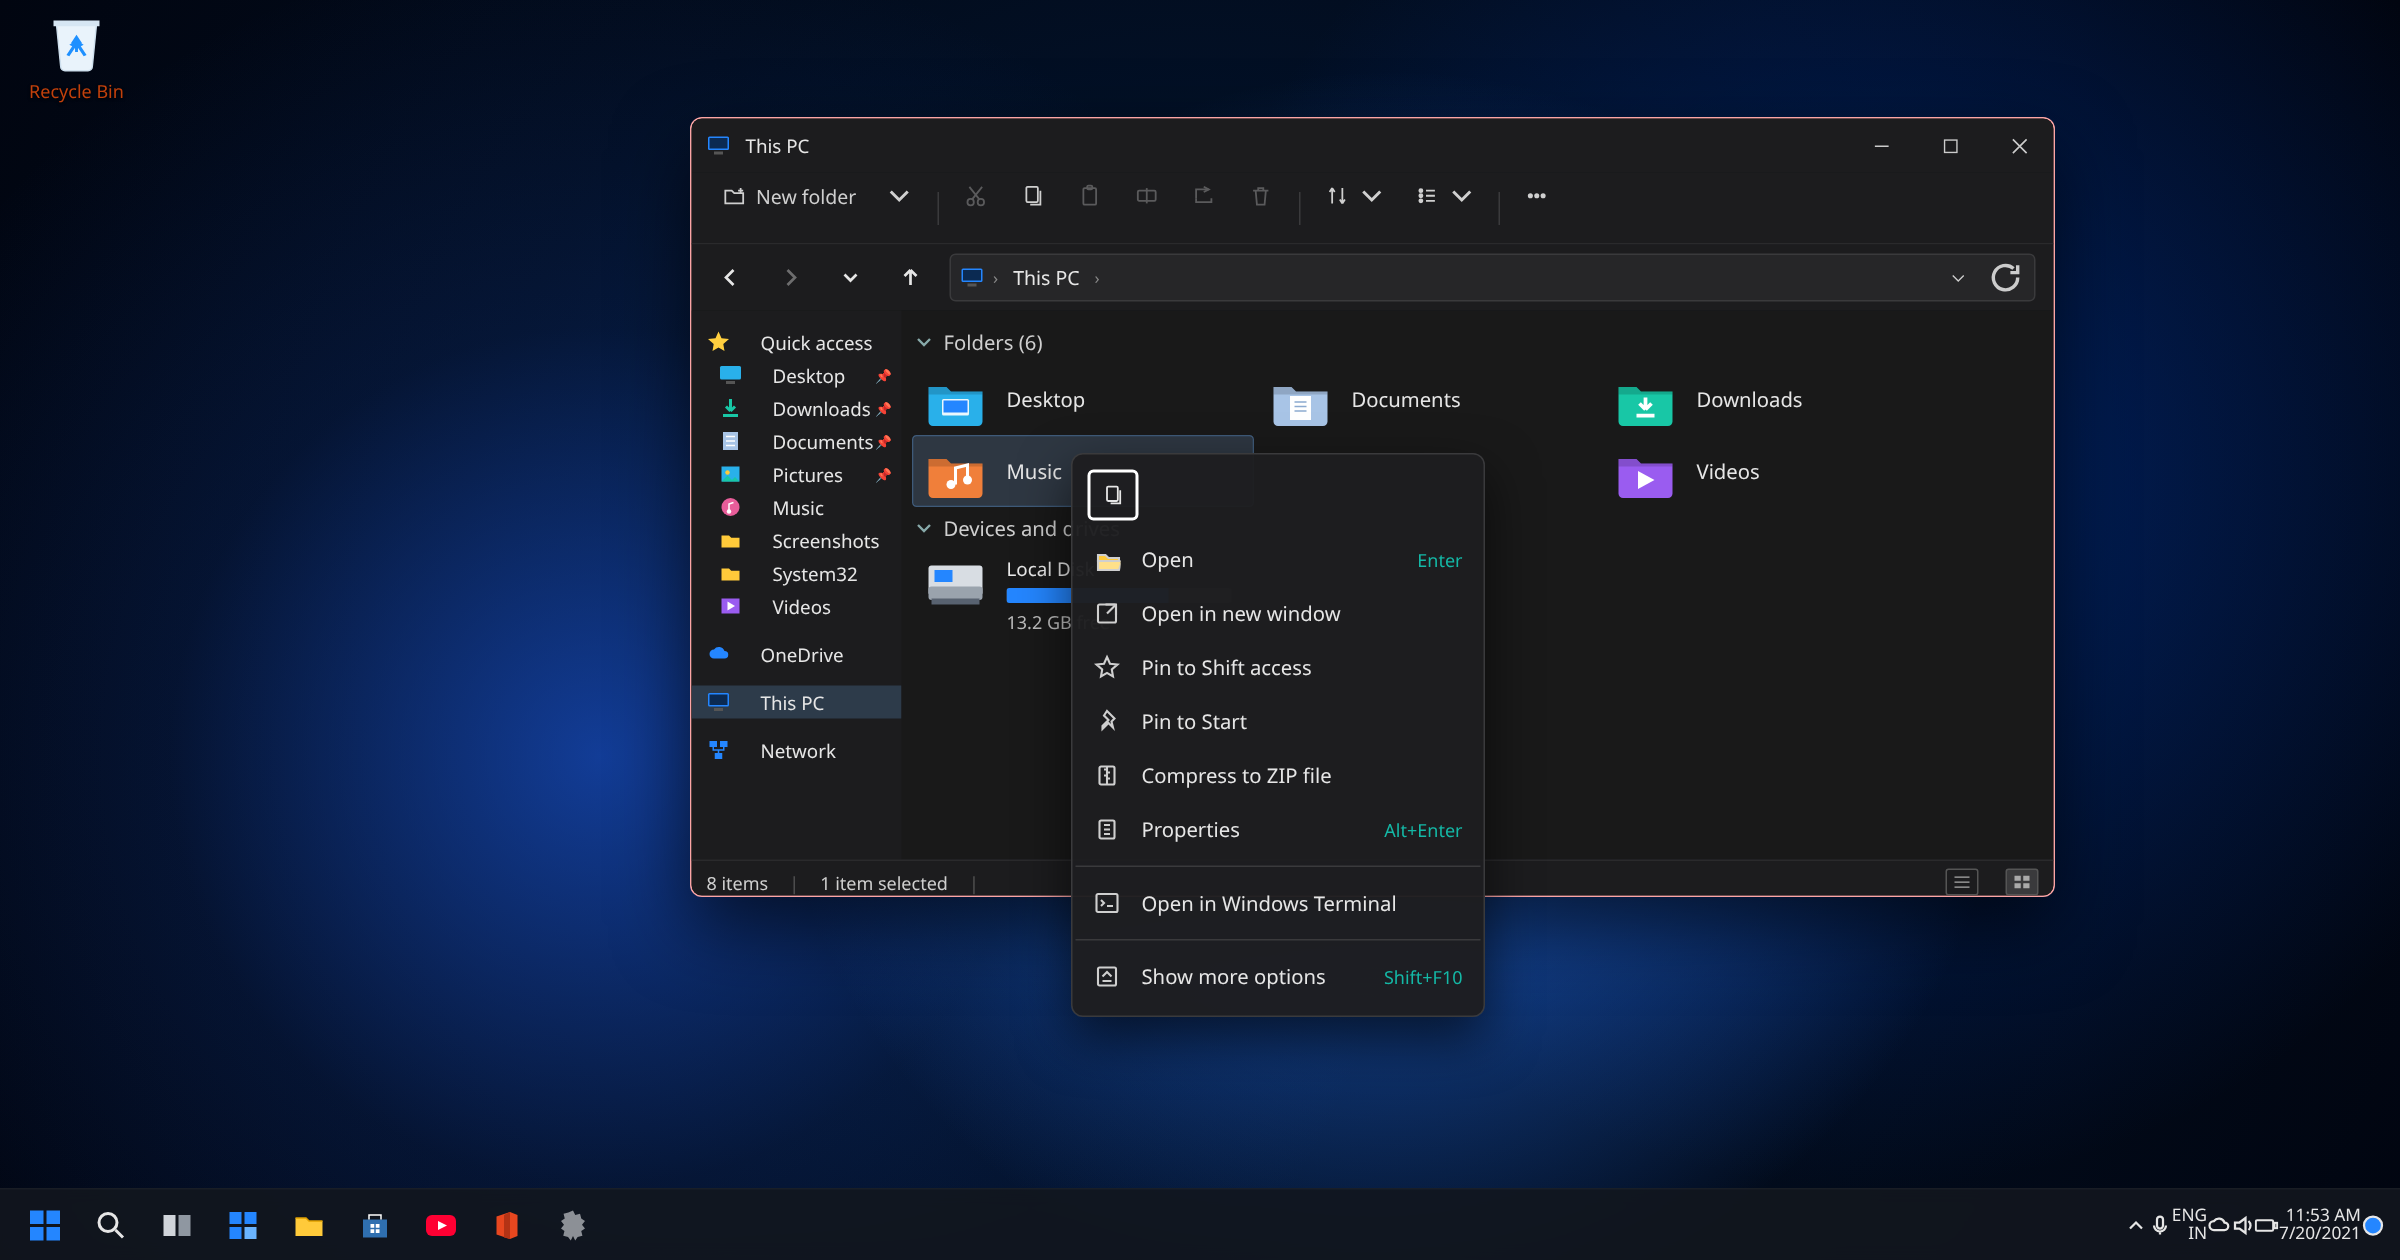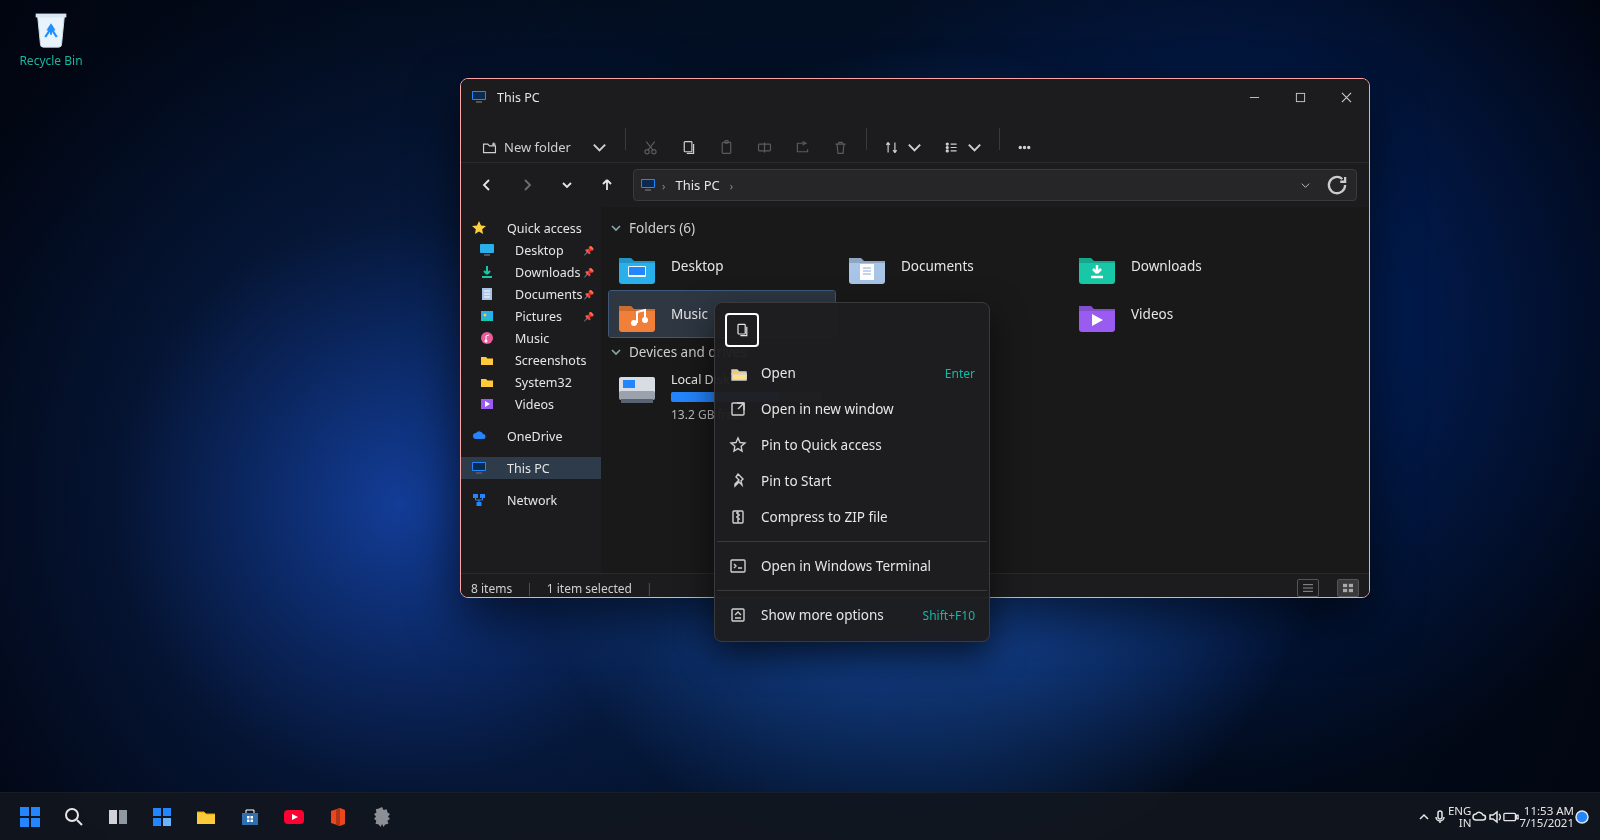--- a/index.html
+++ b/index.html
@@ -8,40 +8,40 @@
 
 #desktop {
   position:absolute; inset:0;
   background:
     radial-gradient(circle at 58% 55%, rgba(40,120,255,.9) 0%, rgba(40,120,255,.4) 18%, transparent 40%),
     radial-gradient(circle at 25% 60%, rgba(25,80,200,.7) 0%, rgba(25,80,200,.15) 22%, transparent 42%),
     radial-gradient(circle at 78% 38%, rgba(0,50,150,.6) 0%, transparent 35%),
     radial-gradient(circle at 50% 50%, #031a3b 0%, #020c1d 55%, #010510 100%);
 }
 
-.desk-icon { position:absolute; left:12px; top:4px; width:78px; text-align:center; font-size:12px; line-height:14px; color:#14b8a6; text-shadow:0 1px 2px #000; }
+.desk-icon { position:absolute; left:12px; top:4px; width:78px; text-align:center; font-size:12px; line-height:14px; color:#c2410c; text-shadow:0 1px 2px #000; }
 .desk-icon svg { width:46px; height:46px; display:block; margin:0 auto 4px; }
 
 
 #explorer {
   position:absolute; left:460px; top:78px; width:910px; height:520px;
   background:rgba(20,20,22,.94); border:1px solid #fca5a5; border-radius:8px;
   box-shadow:0 20px 50px rgba(0,0,0,.6);
   display:flex; flex-direction:column; overflow:hidden;
 }
 
 .titlebar { height:36px; display:flex; align-items:center; padding-left:10px; background:#1c1c1e; }
 .titlebar .win-icon { width:16px; height:16px; margin-right:10px; }
 .titlebar .title { font-size:12.5px; color:#e6e6e6; }
 .win-ctrls { margin-left:auto; display:flex; }
 .win-ctrls button { width:46px; height:36px; background:none; border:none; color:#ccc; display:flex; align-items:center; justify-content:center; }
 
 
 .cmdbar { height:48px; display:flex; align-items:center; gap:4px; padding:0 12px; border-bottom:1px solid #2a2a2c; background:#1c1c1e; }
-.cmdbar .btn { height:34px; min-width:34px; padding:0 8px; background:none; border:none; color:#cfcfcf; border-radius:4px; display:flex; align-items:flex-end; gap:6px; font-size:13px; }
+.cmdbar .btn { height:34px; min-width:34px; padding:0 8px; background:none; border:none; color:#cfcfcf; border-radius:4px; display:flex; align-items:flex-start; gap:6px; font-size:13px; }
 .cmdbar .btn svg { width:17px; height:17px; stroke:#cfcfcf; fill:none; stroke-width:1.4; }
 .cmdbar .btn.disabled { opacity:.35; }
 .cmdbar .sep { width:1px; height:22px; background:#3a3a3c; margin:0 4px; }
 
 
 .addrrow { height:44px; display:flex; align-items:center; gap:12px; padding:0 12px; background:#1c1c1e; }
 .navbtn { width:28px; height:28px; background:none; border:none; color:#e6e6e6; display:flex; align-items:center; justify-content:center; border-radius:4px; }
 .navbtn svg { width:16px; height:16px; stroke:#e6e6e6; fill:none; stroke-width:1.8; }
 .addrbar { flex:1; height:32px; background:#262628; border:1px solid #3a3a3c; border-radius:4px; display:flex; align-items:center; padding:0 6px; gap:6px; font-size:13px; }
 .addrbar .crumb { color:#e6e6e6; padding:0 4px; }
@@ -556,39 +556,49 @@
           </svg>
         </span>
     <span>Open in new window</span>
     </div>
       <div class="row">
         <span class="mico">
           <svg viewBox="0 0 18 18">
             <path d="M9 2l2 4.5 5 .5-3.8 3.3L13 15l-4-2.4L5 15l.8-4.7L2 7l5-.5z"></path>
           </svg>
         </span>
-    <span>Pin to Quick access</span>
+    <span>Pin to Shift access</span>
     </div>
       <div class="row">
         <span class="mico">
           <svg viewBox="0 0 18 18">
             <path d="M9 2l5 5-2 2 1 4-3-3-4 4 0-2 4-4-3-3z"></path>
           </svg>
         </span>
     <span>Pin to Start</span>
     </div>
       <div class="row">
         <span class="mico">
           <svg viewBox="0 0 18 18">
             <rect x="4" y="3" width="10" height="12" rx="1"></rect>
             <path d="M9 3v12M7 5h2M9 7h2M7 9h2M9 11h2"></path>
           </svg>
         </span>
     <span>Compress to ZIP file</span>
     </div>
+      <div class="row">
+        <span class="mico">
+          <svg viewBox="0 0 18 18">
+            <rect x="4" y="3" width="10" height="12" rx="1"></rect>
+            <path d="M7 6h4M7 9h4M7 12h4"></path>
+          </svg>
+        </span>
+    <span>Properties</span>
+    <span class="accel">Alt+Enter</span>
+      </div>
       <hr>
       <div class="row">
         <span class="mico">
           <svg viewBox="0 0 18 18">
             <rect x="2" y="3" width="14" height="12" rx="1"></rect>
             <path d="M5 7l2 2-2 2M9 11h4"></path>
           </svg>
         </span>
     <span>Open in Windows Terminal</span>
     </div>
@@ -689,19 +699,19 @@
     <svg viewBox="0 0 16 16">
         <path d="M3 6h3l4-3v10l-4-3H3z"></path>
         <path d="M12 5a4 4 0 010 6"></path>
       </svg>
     <svg viewBox="0 0 18 12">
         <rect x="1" y="2" width="13" height="8" rx="1"></rect>
         <rect x="15" y="4" width="2" height="4"></rect>
       </svg>
     <div class="tb-clock">
         <div>11:53 AM</div>
-        <div>7/15/2021</div>
+        <div>7/20/2021</div>
       </div>
     <svg viewBox="0 0 16 16">
         <circle cx="8" cy="8" r="6" fill="#2486ff"></circle>
       </svg>
   </div>
 </div>
 
 </body></html>

